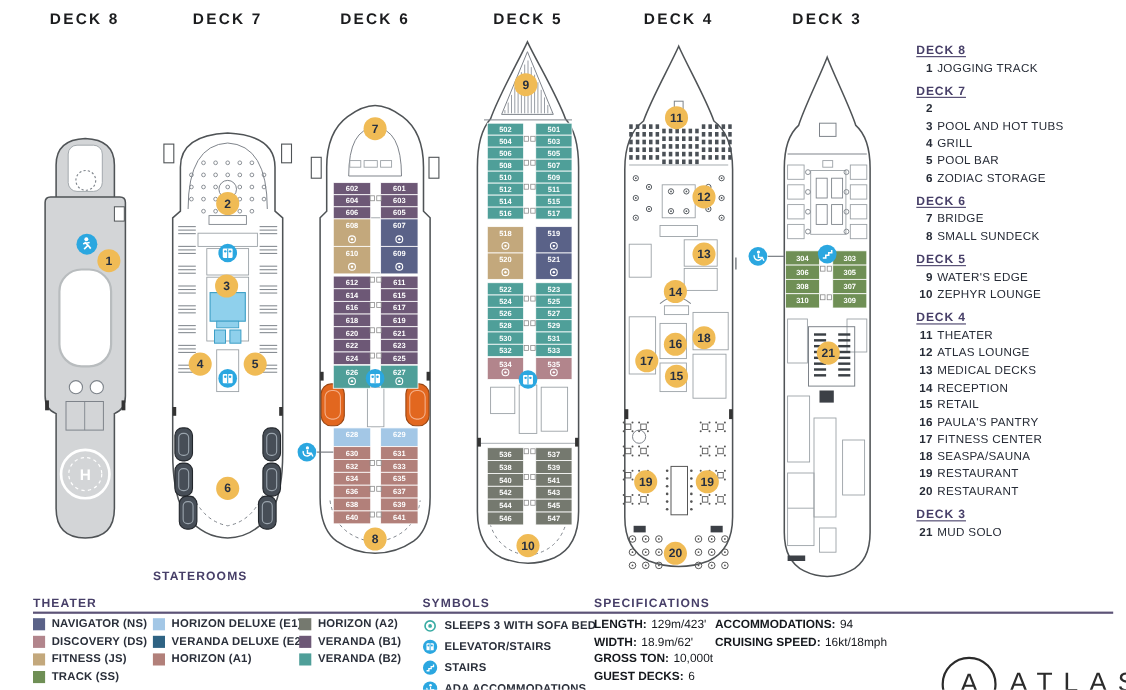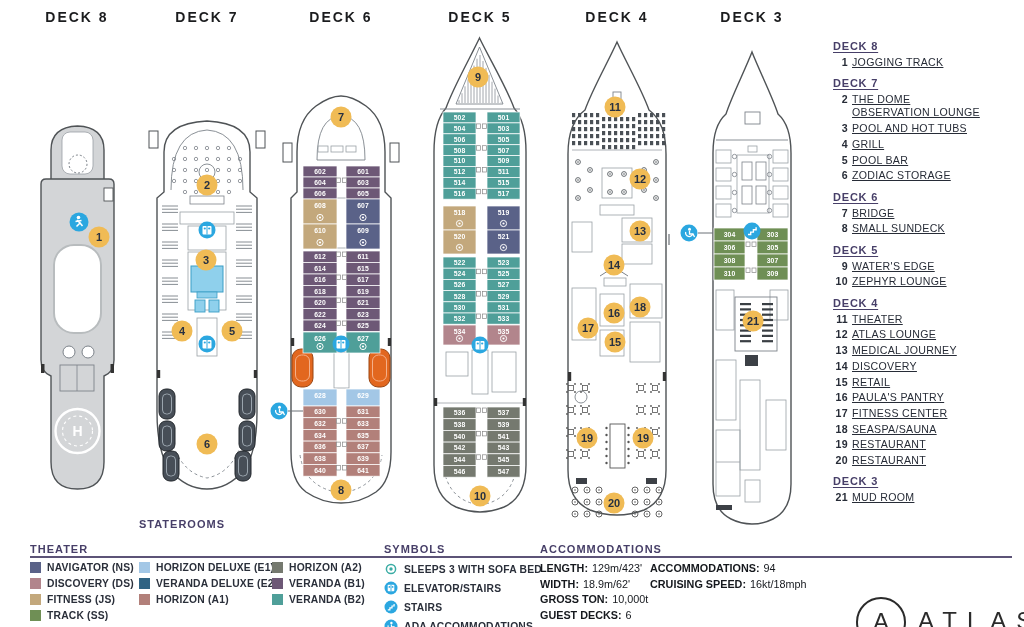--- a/index.html
+++ b/index.html
@@ -9,21 +9,21 @@
   .deck-title{position:absolute;top:9px;width:120px;text-align:center;
     font-size:14px;font-weight:700;letter-spacing:2px;color:#1b1c1e;}
   #plans{position:absolute;left:0;top:0;}
   #sidebar{position:absolute;left:833px;top:40px;width:184px;}
   .sb-head{font-size:11px;font-weight:700;letter-spacing:.8px;color:#473F68;
     text-decoration:underline;text-underline-offset:2px;margin:8px 0 4px;}
   .sb-sec:first-child .sb-head{margin-top:0;}
   .sb-item{display:flex;gap:4px;font-size:10.6px;letter-spacing:.3px;color:#272C37;
     margin:2.5px 0;line-height:1.25;}
   .sb-num{min-width:15px;text-align:right;font-weight:700;flex:none;}
-  .sb-label{white-space:pre-line;text-decoration:underline;}
+  .sb-label{white-space:pre-line;}
   .sec-head{position:absolute;font-size:11px;font-weight:700;letter-spacing:1px;color:#473F68;}
   .rule{position:absolute;left:30px;top:556px;width:982px;height:2px;background:#5C5377;}
   .lg-col{position:absolute;display:flex;flex-direction:column;gap:5px;}
   .lg-item{display:flex;align-items:center;gap:6px;font-size:10.3px;font-weight:700;
     color:#2A2F3A;letter-spacing:.2px;}
   .swatch{width:11px;height:11px;flex:none;}
   .sym-svg{flex:none;display:block;}
   .spec-line{font-size:10.8px;color:#15181d;display:flex;gap:4px;margin:0 0 3.5px;}
   .spec-label{font-weight:700;}
   #logo{position:absolute;left:856px;top:597px;display:flex;align-items:flex-start;
@@ -921,22 +921,20 @@
         <div class="sb-head">DECK 8</div>
         <div class="sb-item">
           <span class="sb-num">1</span>
           <span class="sb-label">JOGGING TRACK</span>
         </div>
       </div>
       <div class="sb-sec">
         <div class="sb-head">DECK 7</div>
         <div class="sb-item">
           <span class="sb-num">2</span>
-          <span class="sb-label">THE DOME
-OBSERVATION LOUNGE</span>
         </div>
         <div class="sb-item">
           <span class="sb-num">3</span>
           <span class="sb-label">POOL AND HOT TUBS</span>
         </div>
         <div class="sb-item">
           <span class="sb-num">4</span>
           <span class="sb-label">GRILL</span>
         </div>
         <div class="sb-item">
@@ -975,25 +973,25 @@
         <div class="sb-item">
           <span class="sb-num">11</span>
           <span class="sb-label">THEATER</span>
         </div>
         <div class="sb-item">
           <span class="sb-num">12</span>
           <span class="sb-label">ATLAS LOUNGE</span>
         </div>
         <div class="sb-item">
           <span class="sb-num">13</span>
-          <span class="sb-label">MEDICAL JOURNEY</span>
+          <span class="sb-label">MEDICAL DECKS</span>
         </div>
         <div class="sb-item">
           <span class="sb-num">14</span>
-          <span class="sb-label">DISCOVERY</span>
+          <span class="sb-label">RECEPTION</span>
         </div>
         <div class="sb-item">
           <span class="sb-num">15</span>
           <span class="sb-label">RETAIL</span>
         </div>
         <div class="sb-item">
           <span class="sb-num">16</span>
           <span class="sb-label">PAULA'S PANTRY</span>
         </div>
         <div class="sb-item">
@@ -1010,29 +1008,29 @@
         </div>
         <div class="sb-item">
           <span class="sb-num">20</span>
           <span class="sb-label">RESTAURANT</span>
         </div>
       </div>
       <div class="sb-sec">
         <div class="sb-head">DECK 3</div>
         <div class="sb-item">
           <span class="sb-num">21</span>
-          <span class="sb-label">MUD ROOM</span>
+          <span class="sb-label">MUD SOLO</span>
         </div>
       </div>
     </div>
   <div id="bottom">
       <div class="sec-head" style="left: 30px; top: 543px;">THEATER</div>
       <div class="sec-head" style="left: 139px; top: 518px;">STATEROOMS</div>
       <div class="sec-head" style="left: 384px; top: 543px;">SYMBOLS</div>
-      <div class="sec-head" style="left: 540px; top: 543px;">ACCOMMODATIONS</div>
+      <div class="sec-head" style="left: 540px; top: 543px;">SPECIFICATIONS</div>
       <div class="rule"></div>
       <div class="lg-col" style="left: 30px; top: 562px;">
         <div class="lg-item">
           <span class="swatch" style="background: rgb(90, 98, 136);"></span>
           <span>NAVIGATOR (NS)</span>
         </div>
         <div class="lg-item">
           <span class="swatch" style="background: rgb(178, 133, 140);"></span>
           <span>DISCOVERY (DS)</span>
         </div>

